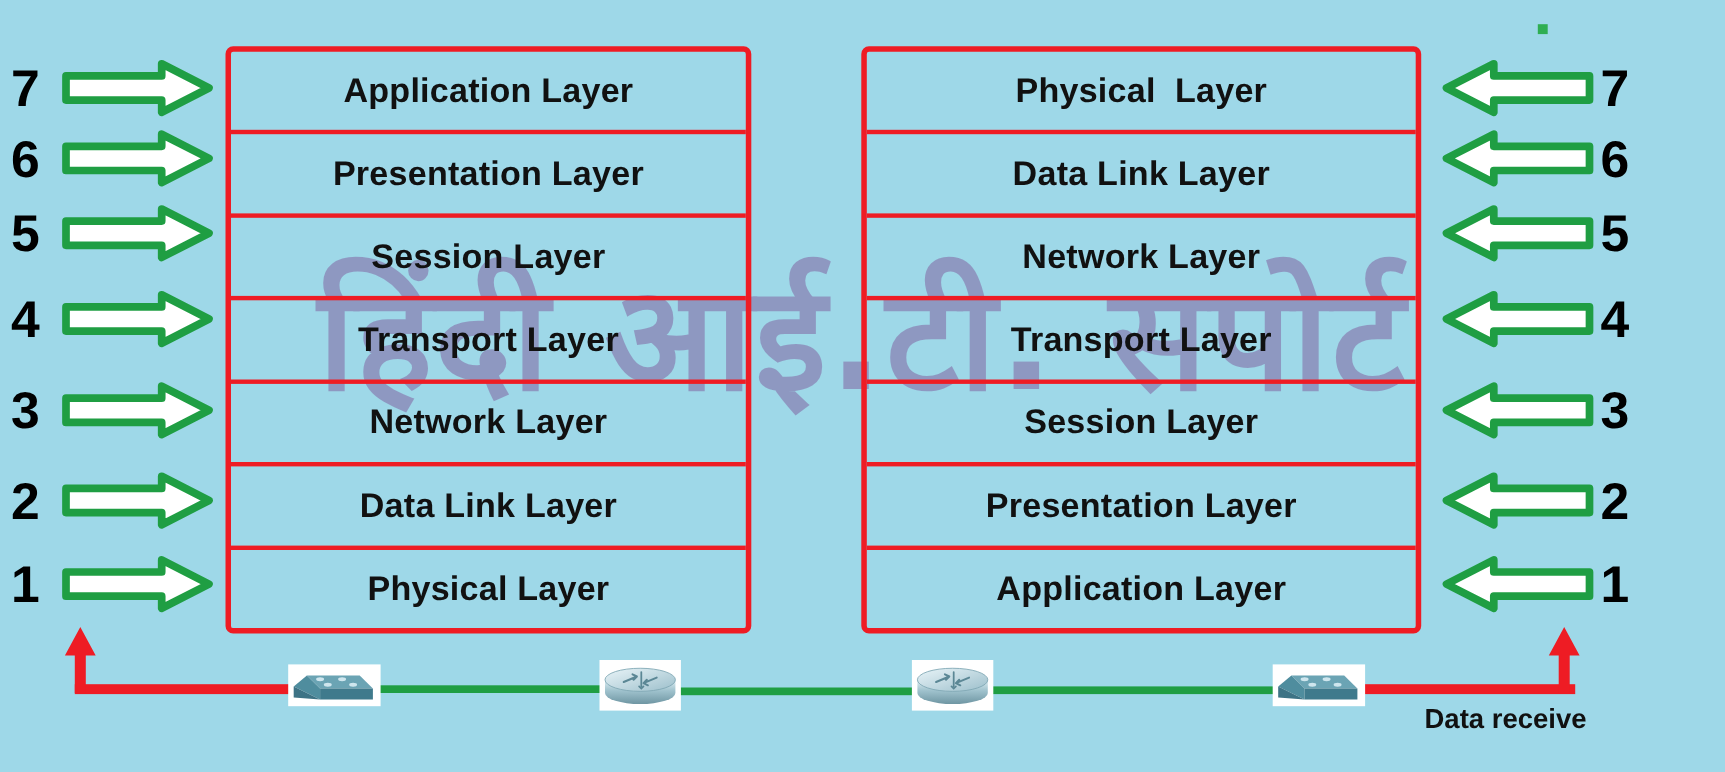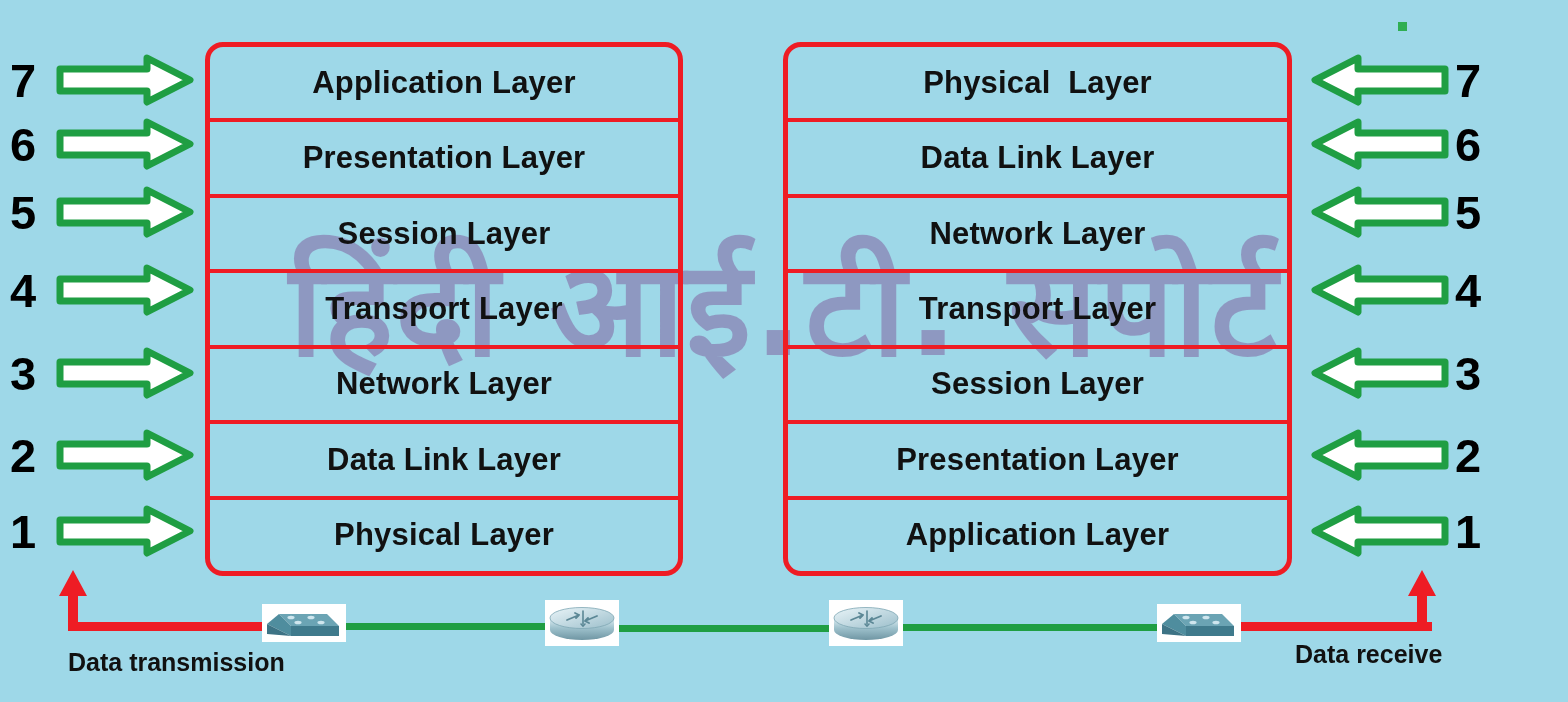--- a/index.html
+++ b/index.html
@@ -28,21 +28,21 @@
     letter-spacing:2px;
     pointer-events:none;
     user-select:none;
     z-index:2;
   }
 
   
   .stack{
     position:absolute;
     border:5px solid #ee1c24;
-    border-radius:18px;
+    border-radius:7px;
     box-sizing:border-box;
     z-index:3;
     display:flex;
     flex-direction:column;
     background:transparent;
   }
   #stack-left  {left:205px; top:42px; width:478px; height:534px;}
   #stack-right {left:783px; top:42px; width:509px; height:534px;}
 
   .layer-row{
@@ -345,16 +345,15 @@
       <polygon points="14,8 26,20 26,30 2,18" fill="#4f8d9e"></polygon>
       <polygon points="26,20 74,20 74,30 26,30" fill="#3f7a8c"></polygon>
       <polygon points="2,18 26,30 26,30 2,28" fill="#3d7385"></polygon>
       <ellipse cx="26" cy="11.5" rx="3.6" ry="1.8" fill="#cfe6ee"></ellipse>
       <ellipse cx="46" cy="11.5" rx="3.6" ry="1.8" fill="#cfe6ee"></ellipse>
       <ellipse cx="33" cy="16.5" rx="3.6" ry="1.8" fill="#cfe6ee"></ellipse>
       <ellipse cx="56" cy="16.5" rx="3.6" ry="1.8" fill="#cfe6ee"></ellipse>
     </svg>
   </div>
 
-  <div class="botlabel" style="left:68px;top:648px;">Data transmission</div>
   <div class="botlabel" style="left:1283px;top:640px;margin-left:12px;">Data receive</div>
 
 </div>
 
 </body></html>

